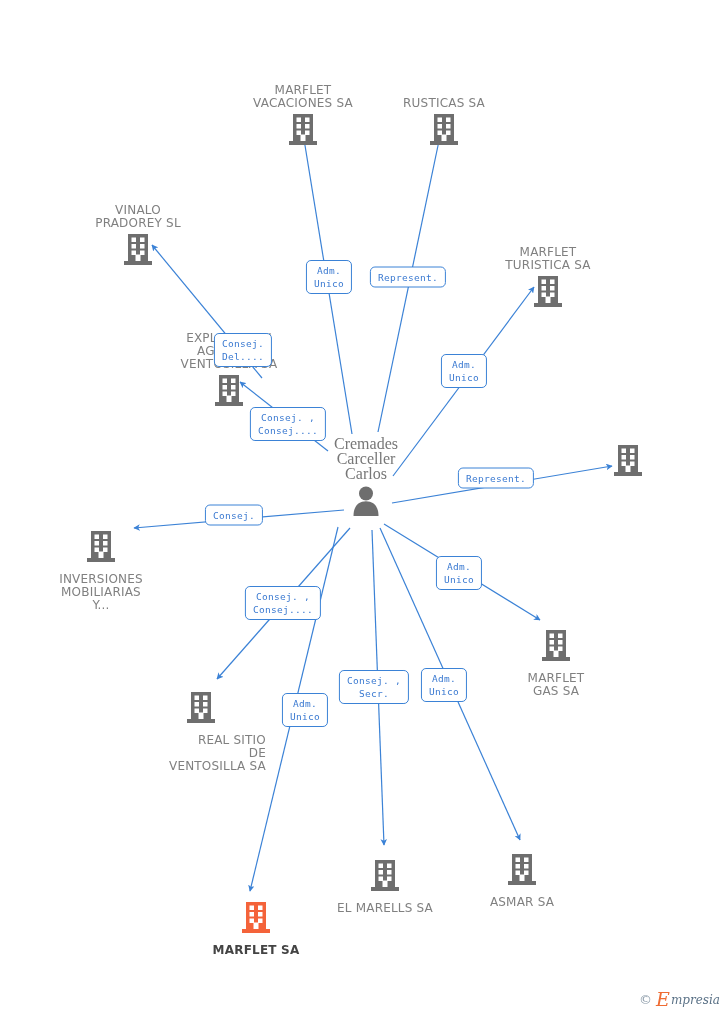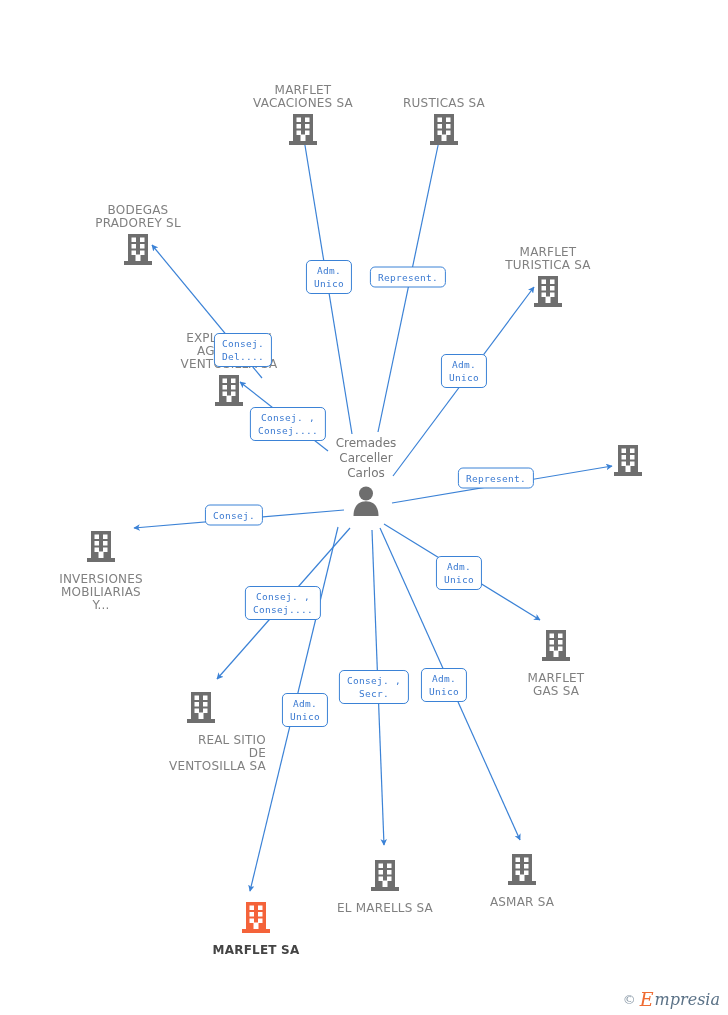--- a/index.html
+++ b/index.html
@@ -55,24 +55,25 @@
     width: 30px;
     height: 34px;
   }
   .person-node {
     position: absolute;
     transform: translate(-50%, 0);
     width: 140px;
     text-align: center;
   }
   .person-name {
-    font-size: 12px;
+    font-size: 16px;
     line-height: 15px;
     color: #777777;
     white-space: pre-line;
+    font-family: Liberation Serif, serif;
   }
   .person-icon {
     display: block;
     margin: 2px auto 0 auto;
     width: 34px;
     height: 34px;
   }
   .edge-label {
     position: absolute;
     transform: translate(-50%, -50%);
@@ -106,21 +107,21 @@
     color: #ef6c33;
     font-style: italic;
     font-family: "DejaVu Serif", serif;
     font-size: 19px;
     line-height: 19px;
   }
   .wm-rest {
     color: #5b7287;
     font-style: italic;
     font-family: "DejaVu Serif", serif;
-    font-size: 16px;
+    font-size: 12px;
     margin-left: -3px;
   }
 </style>
 </head>
 <body>
 
 <div id="canvas">
 
   <svg id="edge-layer" viewBox="0 0 728 1015" width="728" height="1015">
     <defs>
@@ -168,21 +169,21 @@
           <rect x="8.5" y="5.5" width="4.5" height="4.5" fill="#ffffff"></rect>
           <rect x="8.5" y="12" width="4.5" height="4.5" fill="#ffffff"></rect>
           <rect x="8.5" y="18.5" width="4.5" height="4.5" fill="#ffffff"></rect>
           <rect x="17" y="5.5" width="4.5" height="4.5" fill="#ffffff"></rect>
           <rect x="17" y="12" width="4.5" height="4.5" fill="#ffffff"></rect>
           <rect x="17" y="18.5" width="4.5" height="4.5" fill="#ffffff"></rect>
           <rect x="12.5" y="22.5" width="5" height="6.5" fill="#ffffff"></rect>
         </svg>
       </div>
       <div class="node" style="left: 138px; top: 204px;">
-        <div class="node-label above">BODEGAS
+        <div class="node-label above">VINALO
 PRADOREY SL</div>
         <svg viewBox="0 0 30 34" class="node-icon">
           <rect x="5" y="2" width="20" height="27" fill="#6e6e6e"></rect>
           <rect x="1" y="29" width="28" height="4" fill="#6e6e6e"></rect>
           <rect x="8.5" y="5.5" width="4.5" height="4.5" fill="#ffffff"></rect>
           <rect x="8.5" y="12" width="4.5" height="4.5" fill="#ffffff"></rect>
           <rect x="8.5" y="18.5" width="4.5" height="4.5" fill="#ffffff"></rect>
           <rect x="17" y="5.5" width="4.5" height="4.5" fill="#ffffff"></rect>
           <rect x="17" y="12" width="4.5" height="4.5" fill="#ffffff"></rect>
           <rect x="17" y="18.5" width="4.5" height="4.5" fill="#ffffff"></rect>

